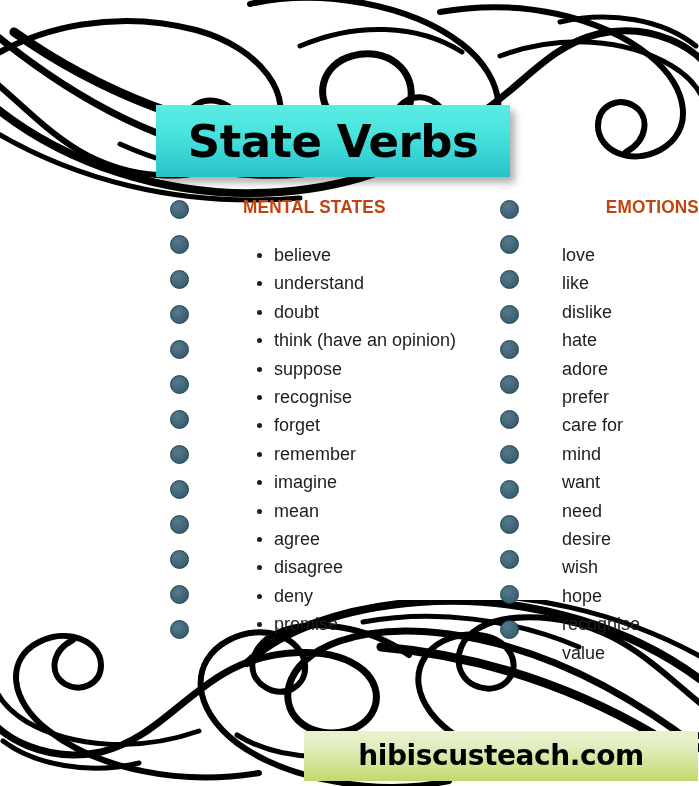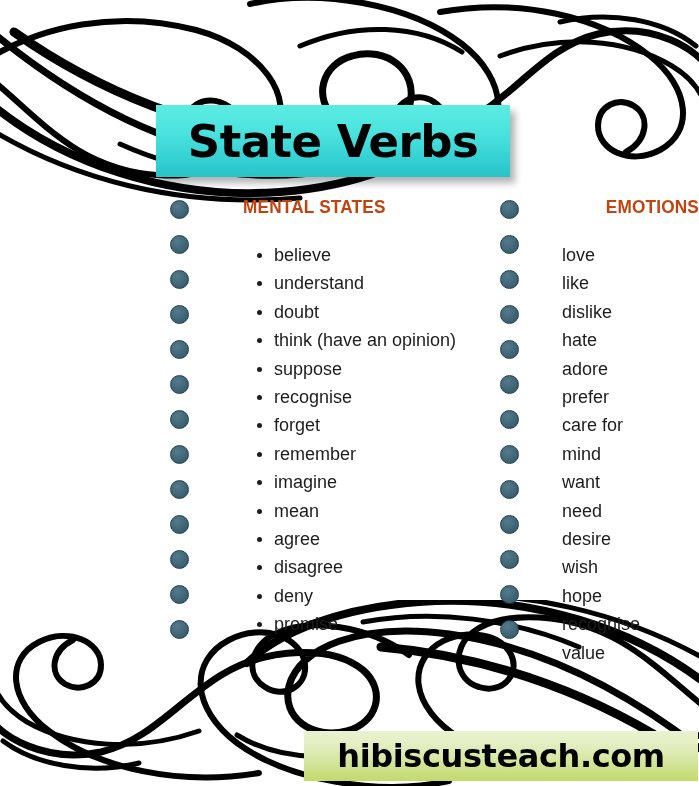--- a/index.html
+++ b/index.html
@@ -90,21 +90,21 @@
   
   .footer-banner{
     position:absolute;left:304px;top:731px;width:394px;height:50px;
     background:linear-gradient(180deg,#eaf2cf 0%,#e2eec0 30%,#cfe393 70%,#c2da6b 100%);
     display:flex;align-items:center;justify-content:center;
     z-index:6;
   }
   .footer-text{
     font-family:"DejaVu Sans", sans-serif;
     font-weight:bold;
-    font-size:32px;
+    font-size:28px;
     color:#000;
     letter-spacing:-0.4px;
     line-height:1;
     white-space:nowrap;
   }
 </style>
 </head>
 <body>
 
 <div id="page">

